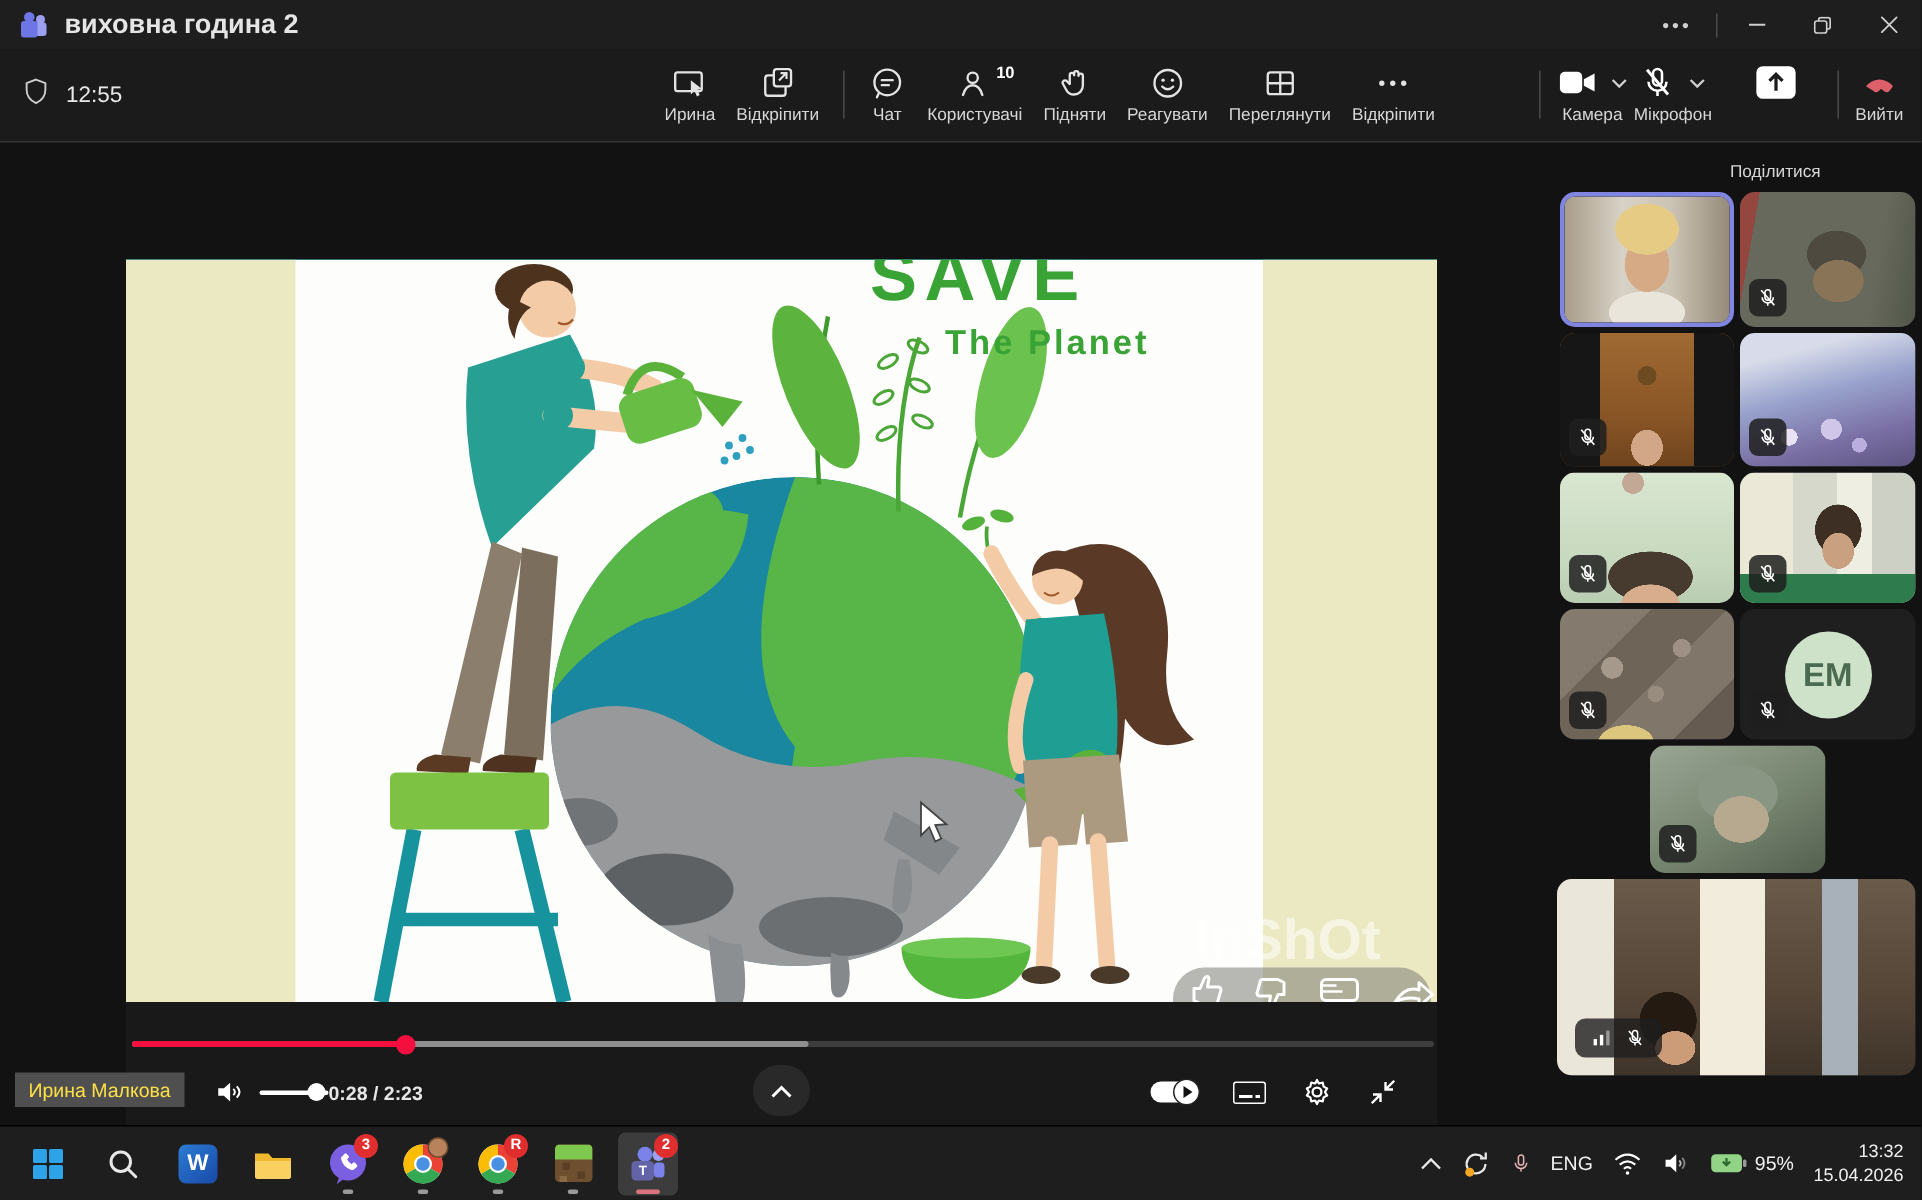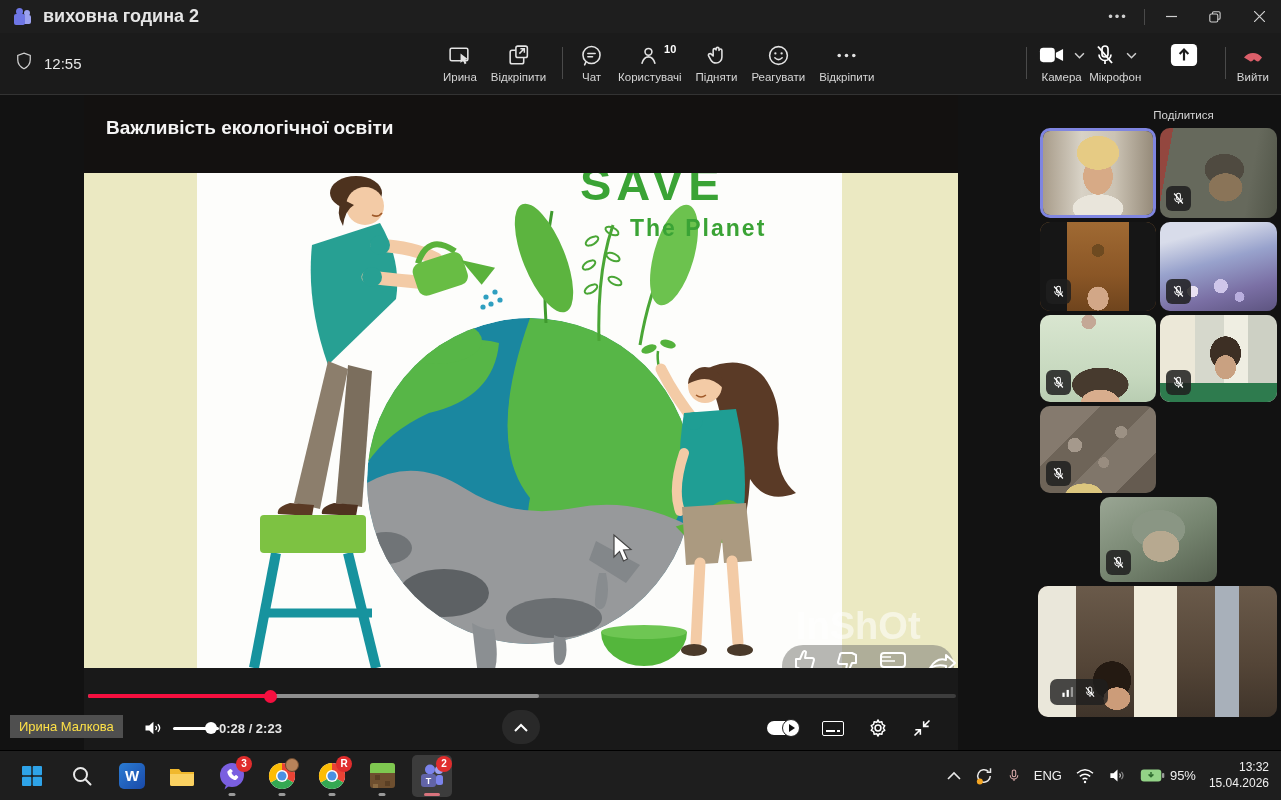--- a/index.html
+++ b/index.html
@@ -256,20 +256,29 @@
             <circle cx="9" cy="10" r="1.1" fill="#e3e3e3"></circle>
             <circle cx="15" cy="10" r="1.1" fill="#e3e3e3"></circle>
             <path d="M8.5 14.2 q3.5 3.4 7 0" fill="none" stroke="#e3e3e3" stroke-width="1.5" stroke-linecap="round"></path>
           </svg>
       </span>
       <span>Реагувати</span>
     </div>
     <div class="tbtn">
       <span class="icw">
         <svg width="25" height="25" viewBox="0 0 24 24">
+            <rect x="4" y="5" width="16" height="14" rx="1.8" fill="none" stroke="#e3e3e3" stroke-width="1.5"></rect>
+            <path d="M12 5 v14 M4 12 h16" stroke="#e3e3e3" stroke-width="1.5"></path>
+          </svg>
+      </span>
+      <span>Переглянути</span>
+    </div>
+    <div class="tbtn">
+      <span class="icw">
+        <svg width="25" height="25" viewBox="0 0 24 24">
             <circle cx="5" cy="12" r="1.7" fill="#e3e3e3"></circle>
             <circle cx="12" cy="12" r="1.7" fill="#e3e3e3"></circle>
             <circle cx="19" cy="12" r="1.7" fill="#e3e3e3"></circle>
           </svg>
       </span>
       <span>Відкріпити</span>
     </div>
   </div>
 
   <div class="devbtns">
@@ -316,23 +325,20 @@
             <path d="M3 14.5 C8 8.6 16 8.6 21 14.5 L18.6 17.6 c-.8 1 -2.3 1.2 -3.3 .4 L13 16.2 l-1.7 1.8 c-1 .8 -2.5 .6 -3.3 -.4 Z" fill="#dc5f6a"></path>
           </svg>
       </span>
       <span>Вийти</span>
     </div>
   </div>
 </div>
 
 <div class="stage">
   <div class="shared">
-    <div class="vheader">
-      <div class="vtitle">Важливість екологічної освіти</div>
-    </div>
 
     <div class="vframe">
       <svg width="874" height="495" viewBox="0 0 874 495">
         <rect width="874" height="495" fill="#fdfdfb"></rect>
         <rect x="0" width="113" height="495" fill="#ebe9c2"></rect>
         <rect x="758" width="116" height="495" fill="#ebe9c2"></rect>
 
         <defs>
             <clipPath id="ec">
               <circle cx="446" cy="308" r="163"></circle>
@@ -563,20 +569,31 @@
     <div class="feed f7"></div>
     <div class="mute">
       <svg width="15" height="15" viewBox="0 0 24 24">
           <rect x="9" y="3.5" width="6" height="11" rx="3" fill="none" stroke="#fff" stroke-width="1.7"></rect>
           <path d="M6 11.5 a6 6 0 0 0 12 0" fill="none" stroke="#fff" stroke-width="1.7"></path>
           <line x1="12" y1="17.5" x2="12" y2="20.5" stroke="#fff" stroke-width="1.7"></line>
           <line x1="5" y1="4" x2="19" y2="20" stroke="#fff" stroke-width="1.9"></line>
         </svg>
     </div>
   </div>
+  <div class="tile t8">
+    <div class="avatar">EM</div>
+    <div class="mute">
+      <svg width="15" height="15" viewBox="0 0 24 24">
+          <rect x="9" y="3.5" width="6" height="11" rx="3" fill="none" stroke="#fff" stroke-width="1.7"></rect>
+          <path d="M6 11.5 a6 6 0 0 0 12 0" fill="none" stroke="#fff" stroke-width="1.7"></path>
+          <line x1="12" y1="17.5" x2="12" y2="20.5" stroke="#fff" stroke-width="1.7"></line>
+          <line x1="5" y1="4" x2="19" y2="20" stroke="#fff" stroke-width="1.9"></line>
+        </svg>
+    </div>
+  </div>
   <div class="tile t9">
     <div class="feed f9"></div>
     <div class="mute">
       <svg width="15" height="15" viewBox="0 0 24 24">
           <rect x="9" y="3.5" width="6" height="11" rx="3" fill="none" stroke="#fff" stroke-width="1.7"></rect>
           <path d="M6 11.5 a6 6 0 0 0 12 0" fill="none" stroke="#fff" stroke-width="1.7"></path>
           <line x1="12" y1="17.5" x2="12" y2="20.5" stroke="#fff" stroke-width="1.7"></line>
           <line x1="5" y1="4" x2="19" y2="20" stroke="#fff" stroke-width="1.9"></line>
         </svg>
     </div>

